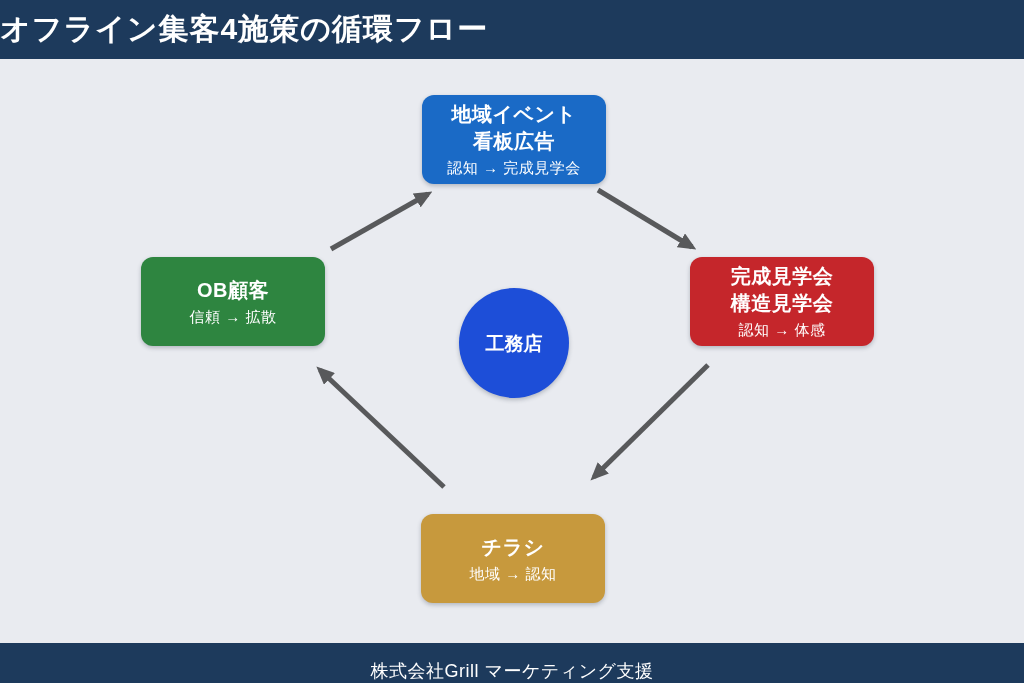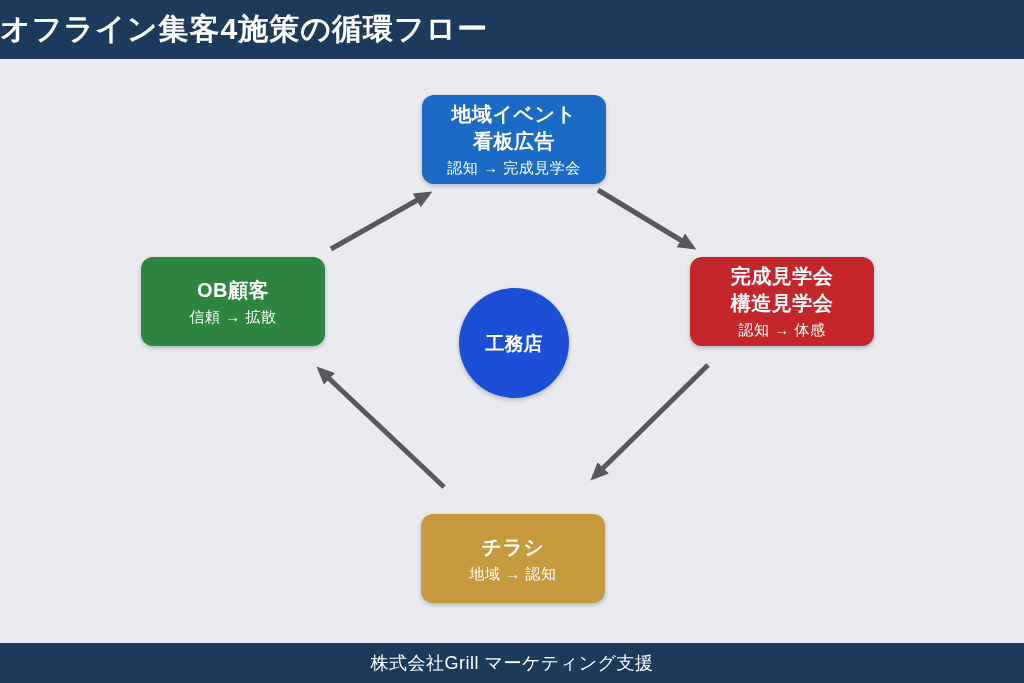--- a/index.html
+++ b/index.html
@@ -79,17 +79,17 @@
 
   <div class="node node-left" style="background: rgb(46, 133, 64);">
     <div class="l1">OB顧客</div>
     <div class="sub">信頼 → 拡散</div>
   </div>
 
   <div class="center-circle" style="background: #1d4ed8;">
     <div>工務店</div>
   </div>
 
-  <footer class="footbar" style="background: rgb(29, 58, 92);">
+  <footer class="footbar" style="background: rgb(29, 58, 92); align-items: flex-end;">
     <div>株式会社Grill マーケティング支援</div>
   </footer>
 
 </div>
 
 </body></html>

